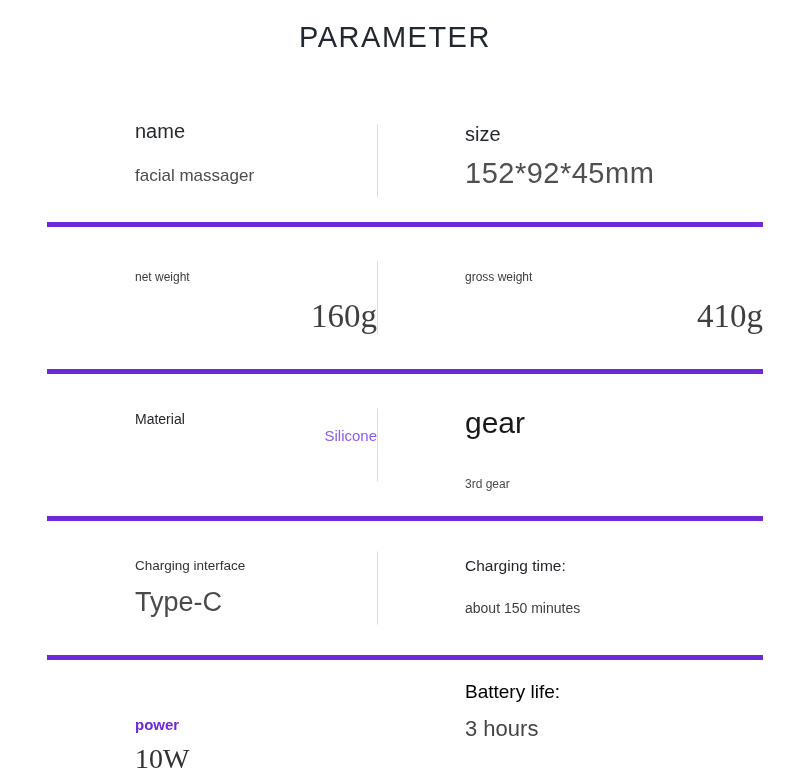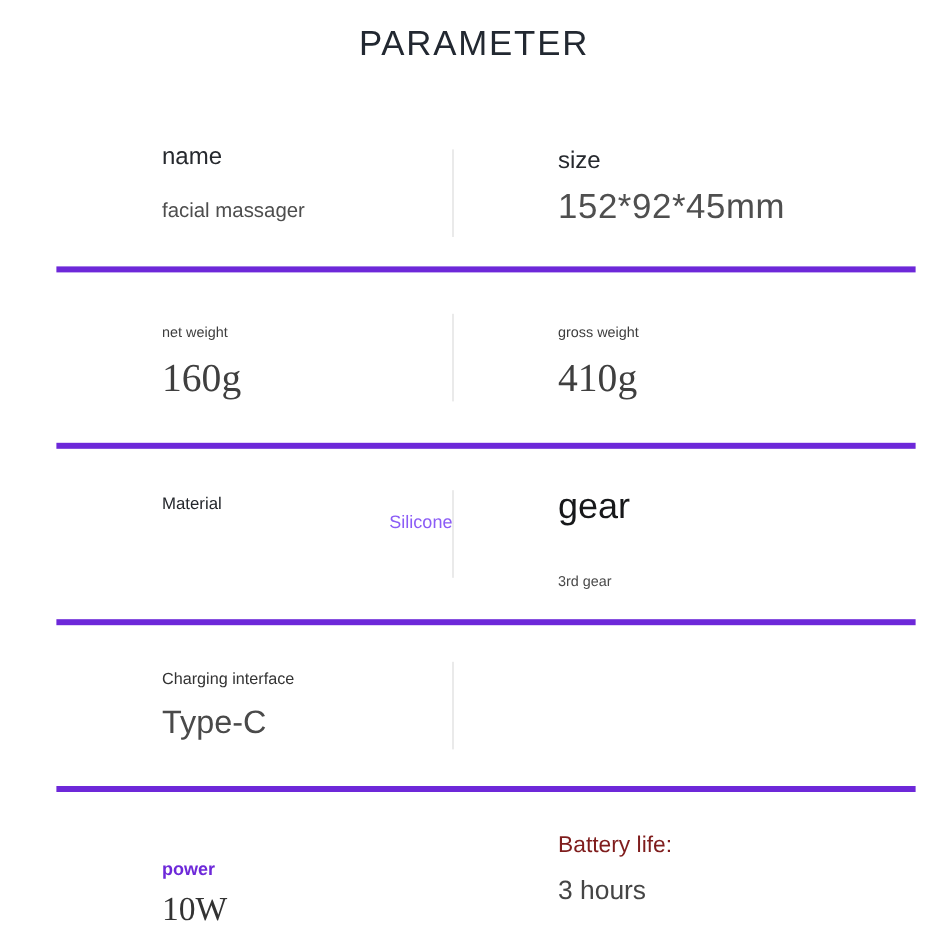--- a/index.html
+++ b/index.html
@@ -37,38 +37,38 @@
   .label,.value{display:block;line-height:1.15;}
 
   
   .row--1 .cell--left  .label{font-size:20px;color:#26292e;margin-top:20px;}
   .row--1 .cell--left  .value{font-size:17px;color:#4d4d4d;margin-top:23px;}
   .row--1 .cell--right .label{font-size:20px;color:#26292e;margin-top:23px;}
   .row--1 .cell--right .value{font-size:29px;color:#4f4f4f;margin-top:11px;letter-spacing:0.5px;}
 
   
   .row--2 .label{font-size:12px;color:#3d3d3d;margin-top:44px;}
-  .row--2 .value{font-size:33px;color:#3f3f3f;margin-top:13px;font-family:"Liberation Serif",serif;}
+  .row--2 .value{font-size:33px;color:#3f3f3f;margin-top:13px;font-family:"Liberation Serif",serif;text-align:right;}
 
   
   .row--3 .cell--left  .label{font-size:14px;color:#24272c;margin-top:37px;}
   .row--3 .cell--left  .value{font-size:15px;color:#8b5cf6;text-align:right;}
   .row--3 .cell--right .label{font-size:30px;color:#17181a;margin-top:32px;}
   .row--3 .cell--right .value{font-size:12px;color:#4a4a4a;margin-top:37px;}
 
   
   .row--4 .cell--left  .label{font-size:13.5px;color:#333333;margin-top:37px;}
   .row--4 .cell--left  .value{font-size:27px;color:#4a4a4a;margin-top:13px;}
   .row--4 .cell--right .label{font-size:15.5px;color:#1f2226;margin-top:36px;}
   .row--4 .cell--right .value{font-size:14px;color:#3f3f3f;margin-top:25px;}
 
   
   .row--5 .cell--left  .label{font-size:15px;color:#6d28d9;margin-top:56px;font-weight:bold;}
   .row--5 .cell--left  .value{font-size:28px;color:#333333;margin-top:10px;font-family:"Liberation Serif",serif;}
-  .row--5 .cell--right .label{font-size:19px;color:#7f1d1d;margin-top:34px;font-weight:500;}
+  .row--5 .cell--right .label{font-size:19px;color:#000000;margin-top:21px;font-weight:500;}
   .row--5 .cell--right .value{font-size:22px;color:#454545;margin-top:13px;}
 </style>
 </head>
 <body>
 
 <div class="page">
 
   <div class="title">PARAMETER</div>
 
   <div class="spec-table">
@@ -104,20 +104,24 @@
         <span class="label">gear</span>
         <span class="value">3rd gear</span>
       </div>
     </div>
 
     <div class="row row--4 row--vline">
       <div class="cell cell--left">
         <span class="label">Charging interface</span>
         <span class="value">Type-C</span>
       </div>
+      <div class="cell cell--right">
+        <span class="label">Charging time:</span>
+        <span class="value">about 150 minutes</span>
+      </div>
     </div>
 
     <div class="row row--5">
       <div class="cell cell--left">
         <span class="label">power</span>
         <span class="value">10W</span>
       </div>
       <div class="cell cell--right">
         <span class="label">Battery life:</span>
         <span class="value">3 hours</span>

